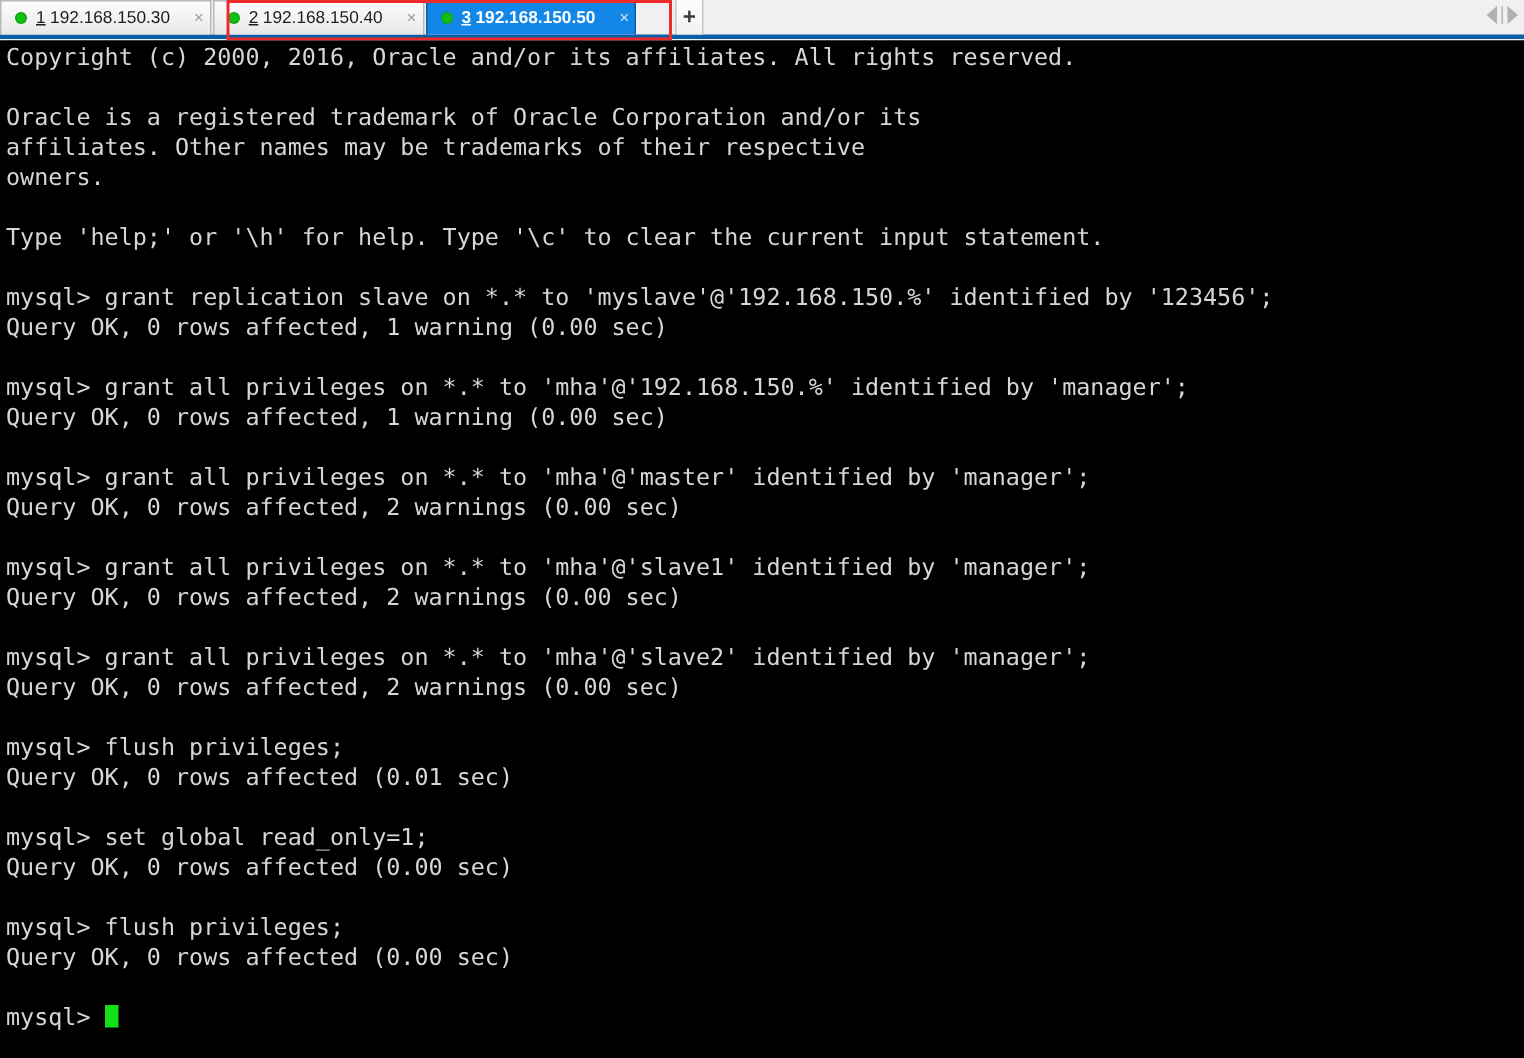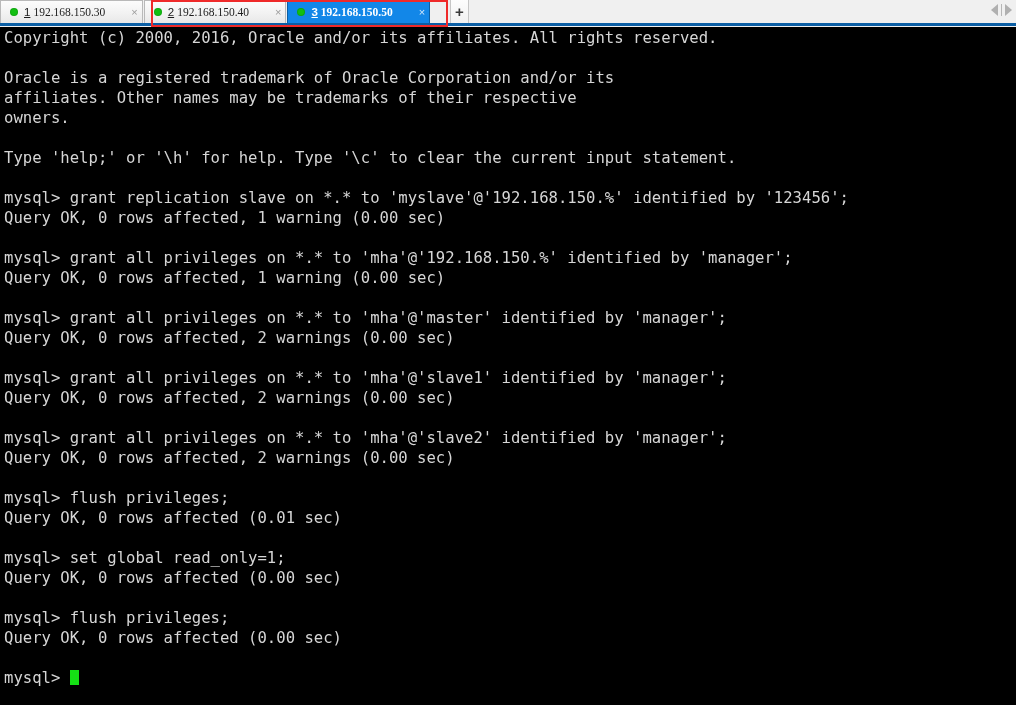--- a/index.html
+++ b/index.html
@@ -68,21 +68,21 @@
     border-radius: 50%;
     background: #12bf12;
     margin-right: 6px;
     flex: 0 0 auto;
     box-shadow: inset 0 0 0 1px rgba(0,0,0,0.12);
   }
   .tab-num {
     text-decoration: underline;
     margin-right: 3px;
   }
-  .tab-label { margin-right: 14px; font-family: Liberation Serif, serif; }
+  .tab-label { margin-right: 4px; }
   .tab-close {
     margin-left: 12px;
     font-size: 11px;
     line-height: 11px;
     color: #9b9b9b;
     font-weight: normal;
     flex: 0 0 auto;
   }
   .tab.active .tab-close { color: #cfe6fb; }
 

